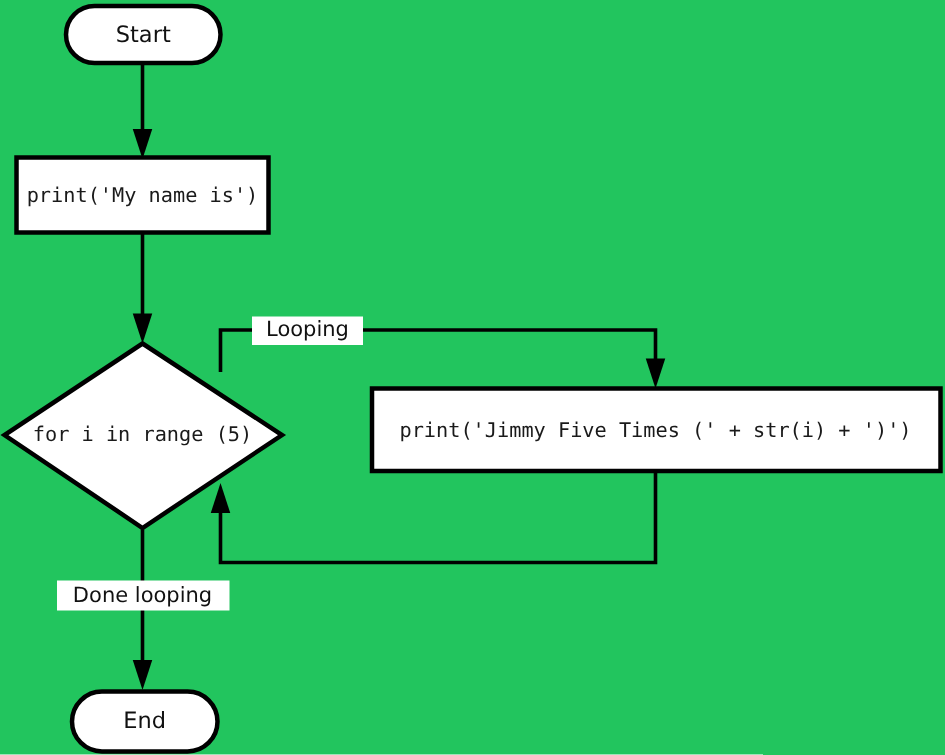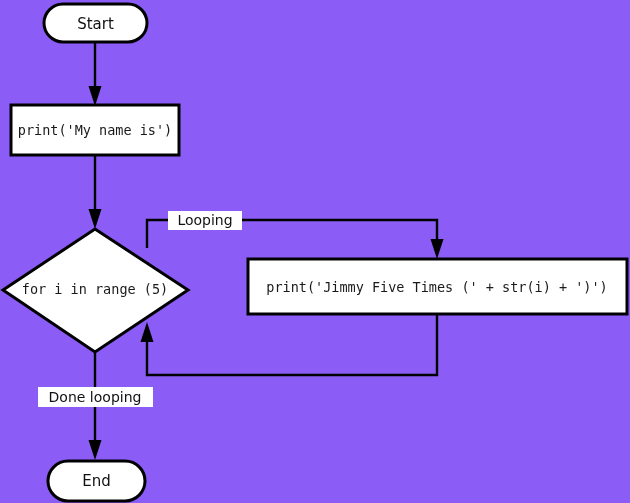--- a/index.html
+++ b/index.html
@@ -10,21 +10,21 @@
   body {
     width: 630px;
     height: 503px;
     overflow: hidden;
     font-family: "Liberation Sans", sans-serif;
   }
   #flowchart-root {
     position: relative;
     width: 630px;
     height: 503px;
-    background: #8b5cf6;
+    background: #22c55e;
   }
   svg#flow-svg {
     display: block;
     width: 630px;
     height: 503px;
   }
   .node-shape {
     fill: #ffffff;
     stroke: #000000;
     stroke-width: 3;

